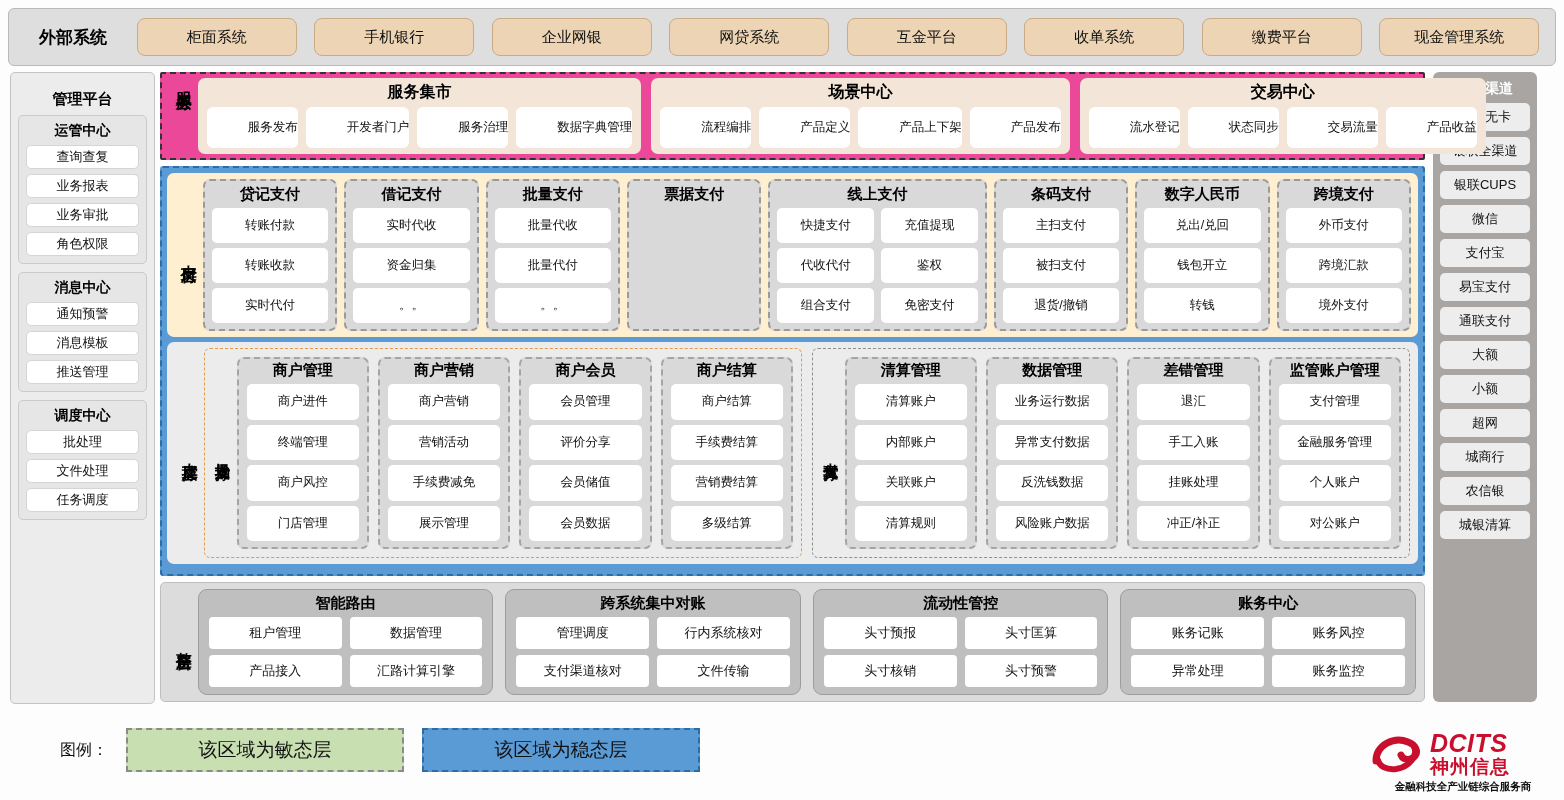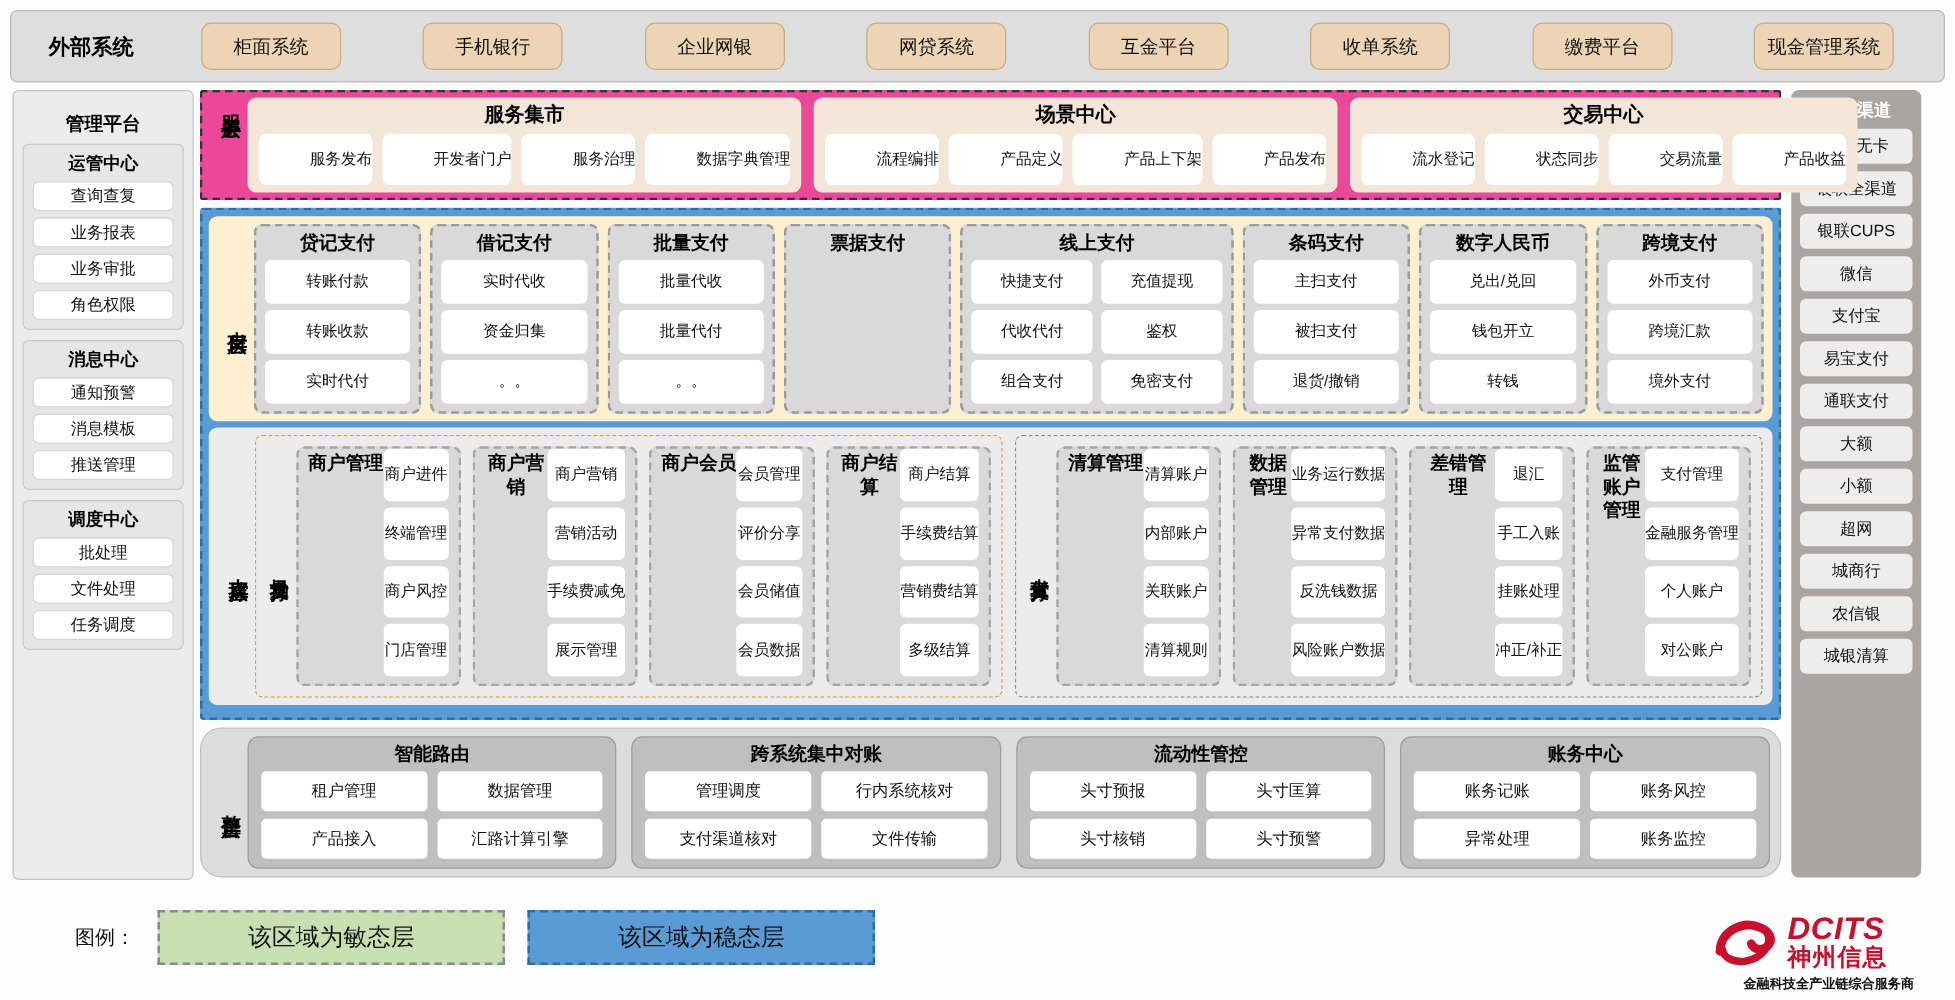--- a/index.html
+++ b/index.html
@@ -34,21 +34,21 @@
   }
   .ext-title {
     font-size: 17px; font-weight: bold; color: #000;
     margin-left: 18px; margin-right: 26px; white-space: nowrap;
   }
   .ext-items { display: flex; flex: 1; justify-content: space-around; gap: 10px; }
   .ext-chip {
     background: #ecd4b4;
     border: 1px solid #c9ab85;
     border-radius: 8px;
-    width: 112px; height: 38px;
+    width: 160px; height: 38px;
     display: flex; align-items: center; justify-content: center;
     font-size: 15px; color: #111;
   }
 
   
   .mgmt {
     position: absolute; left: 10px; top: 72px;
     width: 145px; height: 632px;
     background: #ececec;
     border: 1px solid #c3c3c3;
@@ -158,34 +158,34 @@
   }
   .sup-block.scene { border: 1px dashed #e09a4a; }
   .sup-block.paysup { border: 1px dashed #8f8f8f; }
   .sup-cols { display: flex; flex: 1; gap: 9px; height: 100%; align-items: center; }
   .sup-col {
     background: #d9d9d9;
     border: 2px dashed #a5a5a5;
     border-radius: 7px;
     flex: 1; height: 192px;
     padding: 0 8px 6px;
-    display: flex; flex-direction: row;
+    display: flex; flex-direction: column;
   }
   .sup-col-title { text-align: center; font-size: 15px; font-weight: bold; padding: 2px 0 4px; }
   .sup-items { display: flex; flex-direction: column; gap: 5px; flex: 1; }
   .sup-items .chip { flex: 1; border: none; border-radius: 5px; font-size: 12.5px; }
   .vlabel.small { font-size: 15px; letter-spacing: 1px; }
 
   
   .int-layer {
     position: absolute; left: 160px; top: 582px;
     width: 1265px; height: 120px;
     background: #dcdcdc;
     border: 1px solid #bfbfbf;
-    border-radius: 17px;
+    border-radius: 5px;
     display: flex; align-items: center;
     padding: 5px 8px;
   }
   .int-groups { display: flex; flex: 1; gap: 12px; height: 100%; align-items: center; }
   .int-group {
     background: #bfbfbf;
     border: 1px solid #9d9d9d;
     border-radius: 9px;
     flex: 1; height: 106px;
     padding: 2px 10px 7px;

